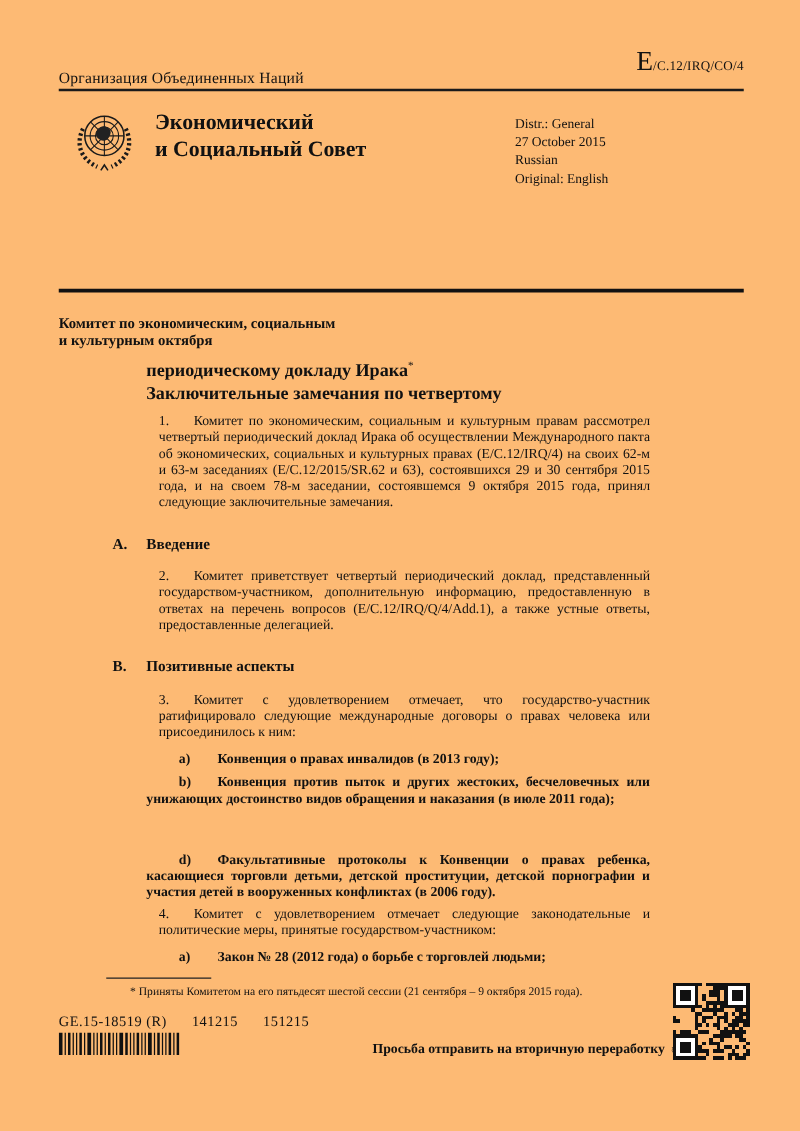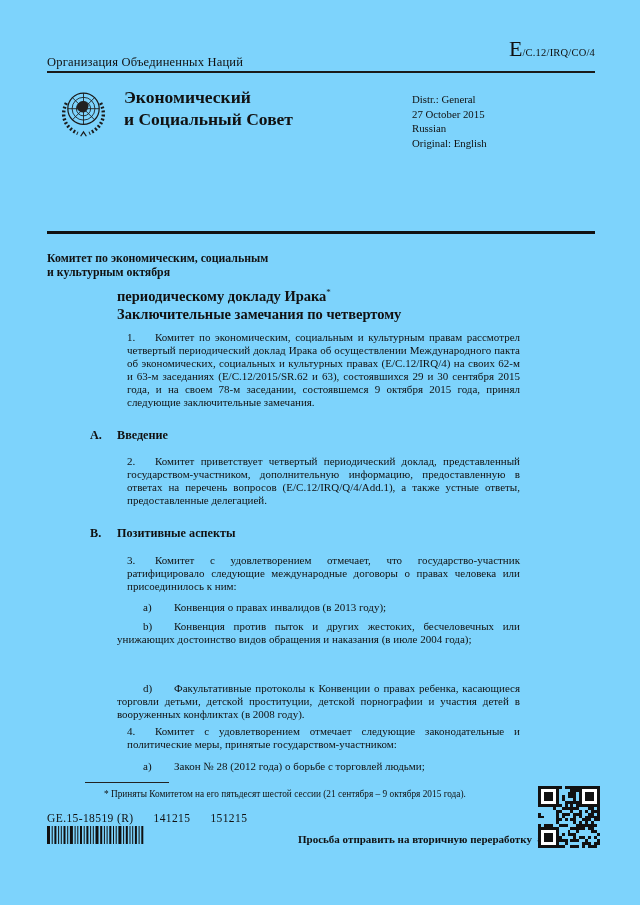--- a/index.html
+++ b/index.html
@@ -1,17 +1,17 @@
 <!DOCTYPE html>
 <html lang="ru"><head>
 <meta charset="utf-8">
 <style>
   html,body{margin:0;padding:0;background:#ffffff;}
   .page{
-    position:relative;width:640px;height:905px;background:#7dd3fc;overflow:hidden;
+    position:relative;width:640px;height:905px;background:#fdba74;overflow:hidden;
     font-family:"Liberation Serif","DejaVu Serif",serif;color:#111;
   }
   .abs{position:absolute;}
   
   .org-name{left:47px;top:55px;font-size:12.5px;letter-spacing:.2px;}
   .doc-symbol{right:45px;top:36px;}
   .sym-e{font-size:22px;}
   .sym-rest{font-size:10.5px;letter-spacing:.2px;}
   .rule-thin{left:47px;top:71px;width:548px;height:2px;background:#1a1a1a;}
   .emblem{left:55px;top:84px;width:57px;height:57px;}
@@ -21,21 +21,21 @@
   
   .committee{left:47px;top:251px;font-size:11.8px;font-weight:bold;line-height:14px;}
   .doc-title{left:117px;top:283px;font-size:14.5px;font-weight:bold;line-height:18.5px;width:420px;}
   .doc-title sup{font-size:9px;font-weight:normal;}
   .para{left:90px;width:430px;font-size:11px;line-height:13px;text-align:justify;}
   .para .inner{margin-left:37px;}
   .pnum{display:inline-block;width:28px;}
   .heading{left:90px;width:430px;font-size:12.2px;font-weight:bold;}
   .hletter{display:inline-block;width:27px;}
   .item{left:90px;width:430px;font-size:11px;line-height:13px;text-align:justify;}
-  .item .inner{margin-left:27px;text-indent:26px;}
+  .item .inner{margin-left:27px;text-indent:26px;font-weight:bold;}
   .ilabel{display:inline-block;width:31px;text-indent:0;}
   
   .fn-rule{left:85px;top:782px;width:84px;height:1.4px;background:#222;}
   .footnote{left:90px;top:789px;width:428px;font-size:9.3px;line-height:11px;}
   .footnote .inner{text-indent:14px;}
   .footer-ref{left:47px;top:812px;font-size:11.5px;letter-spacing:.4px;}
   .footer-ref span{margin-right:20px;}
   .barcode{left:47px;top:826px;width:116px;height:18px;}
   .recycle-line{left:298px;top:829px;font-size:11px;font-weight:bold;white-space:nowrap;}
   .recycle-glyph{font-family:"DejaVu Sans",sans-serif;font-size:19px;font-weight:normal;vertical-align:-4px;margin-left:4px;}
@@ -106,24 +106,24 @@
     <span class="hletter">B.</span><span>Позитивные аспекты</span>
   </div>
 
   <div class="abs para" style="top:554px">
     <div class="inner"><span class="pnum">3.</span><span>Комитет с удовлетворением отмечает, что государство-участник ратифицировало следующие международные договоры о правах человека или присоединилось к ним:</span></div>
   </div>
   <div class="abs item" style="top:601px">
     <div class="inner"><span class="ilabel">a)</span><span>Конвенция о правах инвалидов (в 2013 году);</span></div>
   </div>
   <div class="abs item" style="top:620px">
-    <div class="inner"><span class="ilabel">b)</span><span>Конвенция против пыток и других жестоких, бесчеловечных или унижающих достоинство видов обращения и наказания (в июле 2004 года);</span></div>
+    <div class="inner"><span class="ilabel">b)</span><span>Конвенция против пыток и других жестоких, бесчеловечных или унижающих достоинство видов обращения и наказания (в июле 2011 года);</span></div>
   </div>
   <div class="abs item" style="top:682px">
-    <div class="inner"><span class="ilabel">d)</span><span>Факультативные протоколы к Конвенции о правах ребенка, касающиеся торговли детьми, детской проституции, детской порнографии и участия детей в вооруженных конфликтах (в 2008 году).</span></div>
+    <div class="inner"><span class="ilabel">d)</span><span>Факультативные протоколы к Конвенции о правах ребенка, касающиеся торговли детьми, детской проституции, детской порнографии и участия детей в вооруженных конфликтах (в 2006 году).</span></div>
   </div>
 
   <div class="abs para" style="top:725px">
     <div class="inner"><span class="pnum">4.</span><span>Комитет с удовлетворением отмечает следующие законодательные и политические меры, принятые государством-участником:</span></div>
   </div>
   <div class="abs item" style="top:760px">
     <div class="inner"><span class="ilabel">a)</span><span>Закон № 28 (2012 года) о борьбе с торговлей людьми;</span></div>
   </div>
 
   <div class="abs fn-rule"></div>

